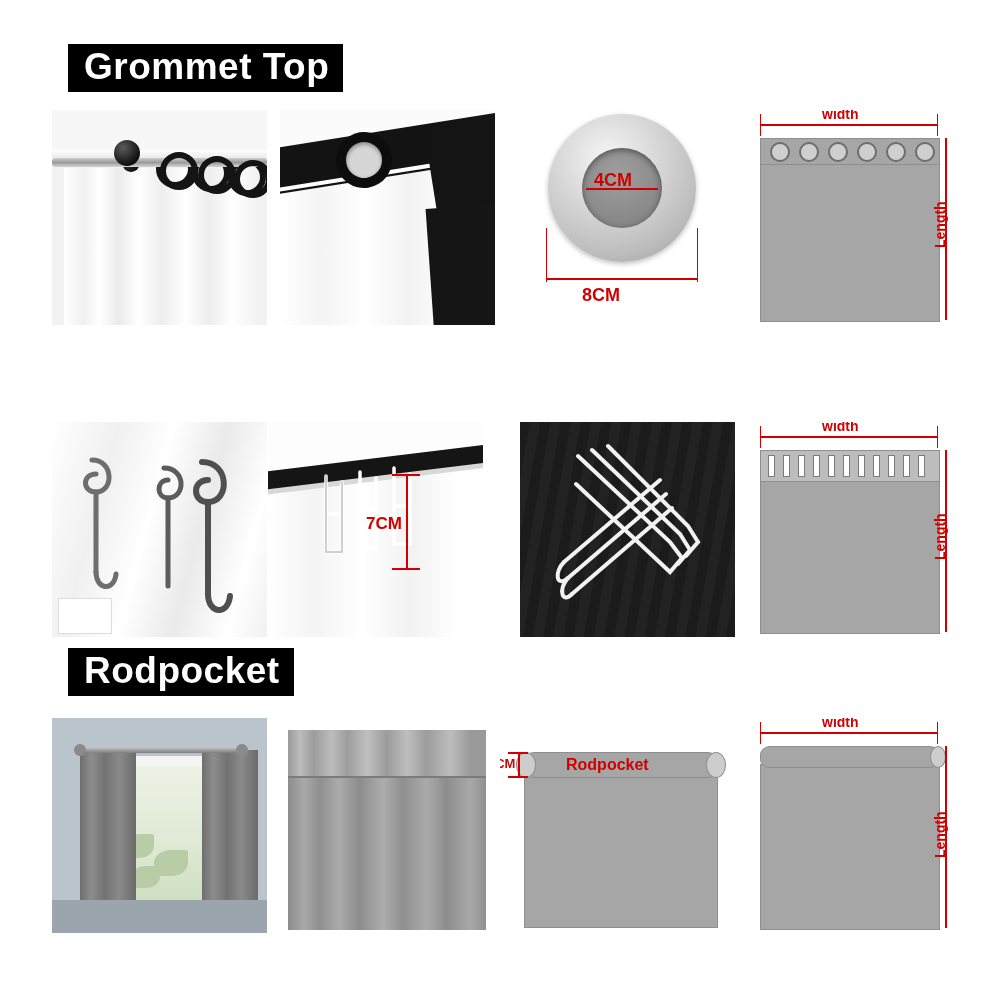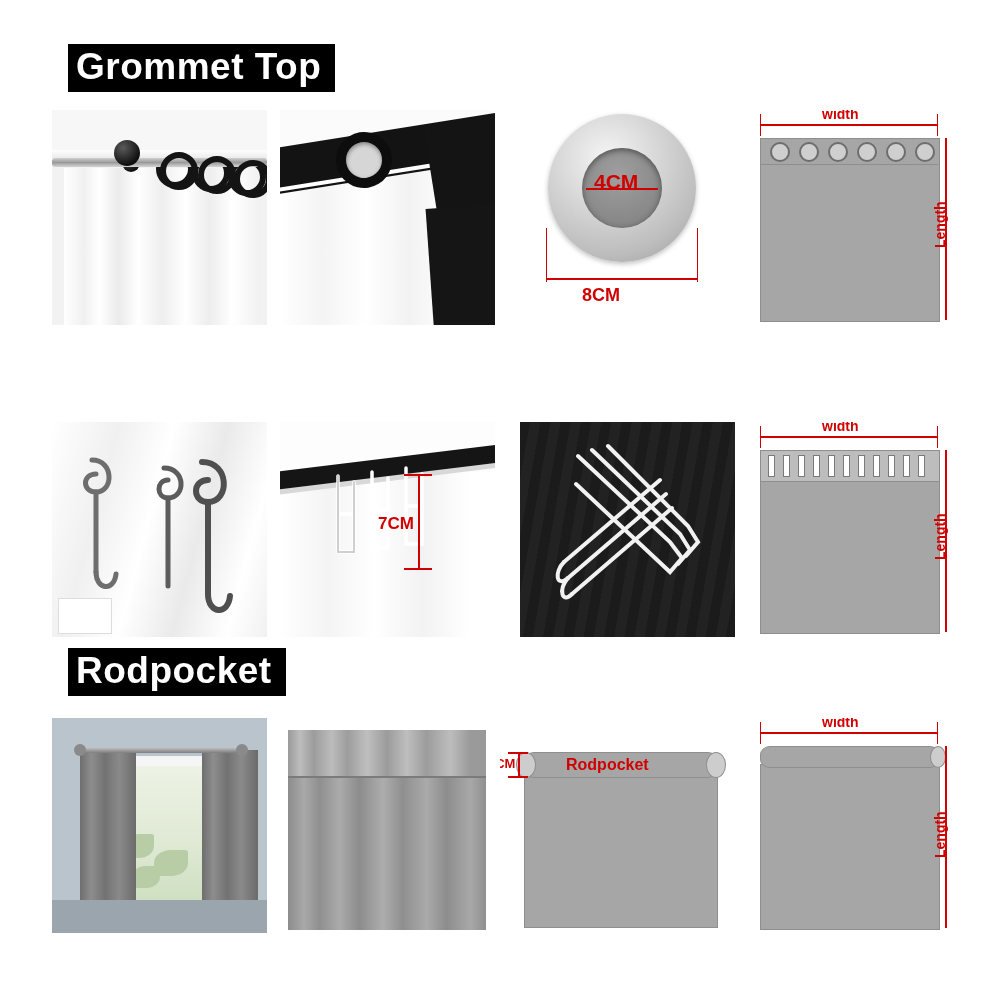--- a/index.html
+++ b/index.html
@@ -21,21 +21,21 @@
     height: 1000px;
     background: #ffffff;
   }
   .section-title {
     position: absolute;
     background: #000000;
     color: #ffffff;
     font-size: 37px;
     font-weight: bold;
     letter-spacing: 0.5px;
-    padding: 4px 14px 7px 8px;
+    padding: 4px 14px 7px 16px;
     line-height: 1.0;
     white-space: nowrap;
   }
   .panel {
     position: absolute;
     overflow: hidden;
   }
   .dimlabel {
     position: absolute;
     color: #d00000;
@@ -123,21 +123,21 @@
 
   
   #p2a { left: 52px; top: 422px; width: 215px; height: 215px; background: #efefef; }
   .p2a-fab {
     position: absolute;
     left: 0; top: 0; width: 215px; height: 215px;
     background: linear-gradient(105deg,#ffffff,#f0f0f0 25%,#ffffff 45%,#eaeaea 65%,#ffffff 85%,#f1f1f1 100%);
   }
   .hook-svg { position: absolute; left: 0; top: 0; }
 
-  #p2b { left: 280px; top: 422px; width: 215px; height: 215px; background: #fdfdfd; }
+  #p2b { left: 268px; top: 422px; width: 215px; height: 215px; background: #fdfdfd; }
   .p2b-top {
     position: absolute;
     left: -6px; top: 36px; width: 230px; height: 20px;
     background: #151515;
     transform: rotate(-7deg);
   }
   .p2b-body {
     position: absolute;
     left: 0; top: 50px; width: 215px; height: 165px;
     background: linear-gradient(90deg,#ffffff,#f4f4f4 22%,#ffffff 44%,#f2f2f2 66%,#ffffff 88%);
@@ -246,21 +246,21 @@
     <div style="position:absolute;left:66px;top:32px;width:36px;height:36px;border-radius:50%;background:#d6d6d6;transform:rotate(-9deg);box-shadow:inset 0 2px 4px rgba(0,0,0,0.4);"></div>
     <div style="position:absolute;left:150px;top:10px;width:72px;height:90px;background:#141414;transform:rotate(-9deg);"></div>
     <div style="position:absolute;left:150px;top:96px;width:80px;height:130px;background:#151515;transform:rotate(-4deg);"></div>
   </div>
 
   <div class="panel" id="p1c">
     <div class="grommet-ring"></div>
     <div class="grommet-hole"></div>
 
     <div class="arrowline" style="left:66px; top:78px; width:72px; height:2px;"></div>
-    <div class="dimlabel" style="left:74px; top:60px; font-size:21px;">4CM</div>
+    <div class="dimlabel" style="left:74px; top:60px; font-size:18px;">4CM</div>
 
     <div class="arrowline" style="left:26px; top:168px; width:152px; height:2px;"></div>
     <div class="tick" style="left:26px; top:118px; height:54px;"></div>
     <div class="tick" style="left:177px; top:118px; height:54px;"></div>
     <div class="dimlabel big" style="left:62px; top:175px;">8CM</div>
   </div>
 
   <div class="panel" id="p1d">
     <div class="curtain-sw" style="left:8px; top:28px; width:178px; height:182px;"></div>
     <div style="position:absolute;left:8px;top:28px;width:178px;height:26px;border-bottom:1px solid #8e8e8e;"></div>

